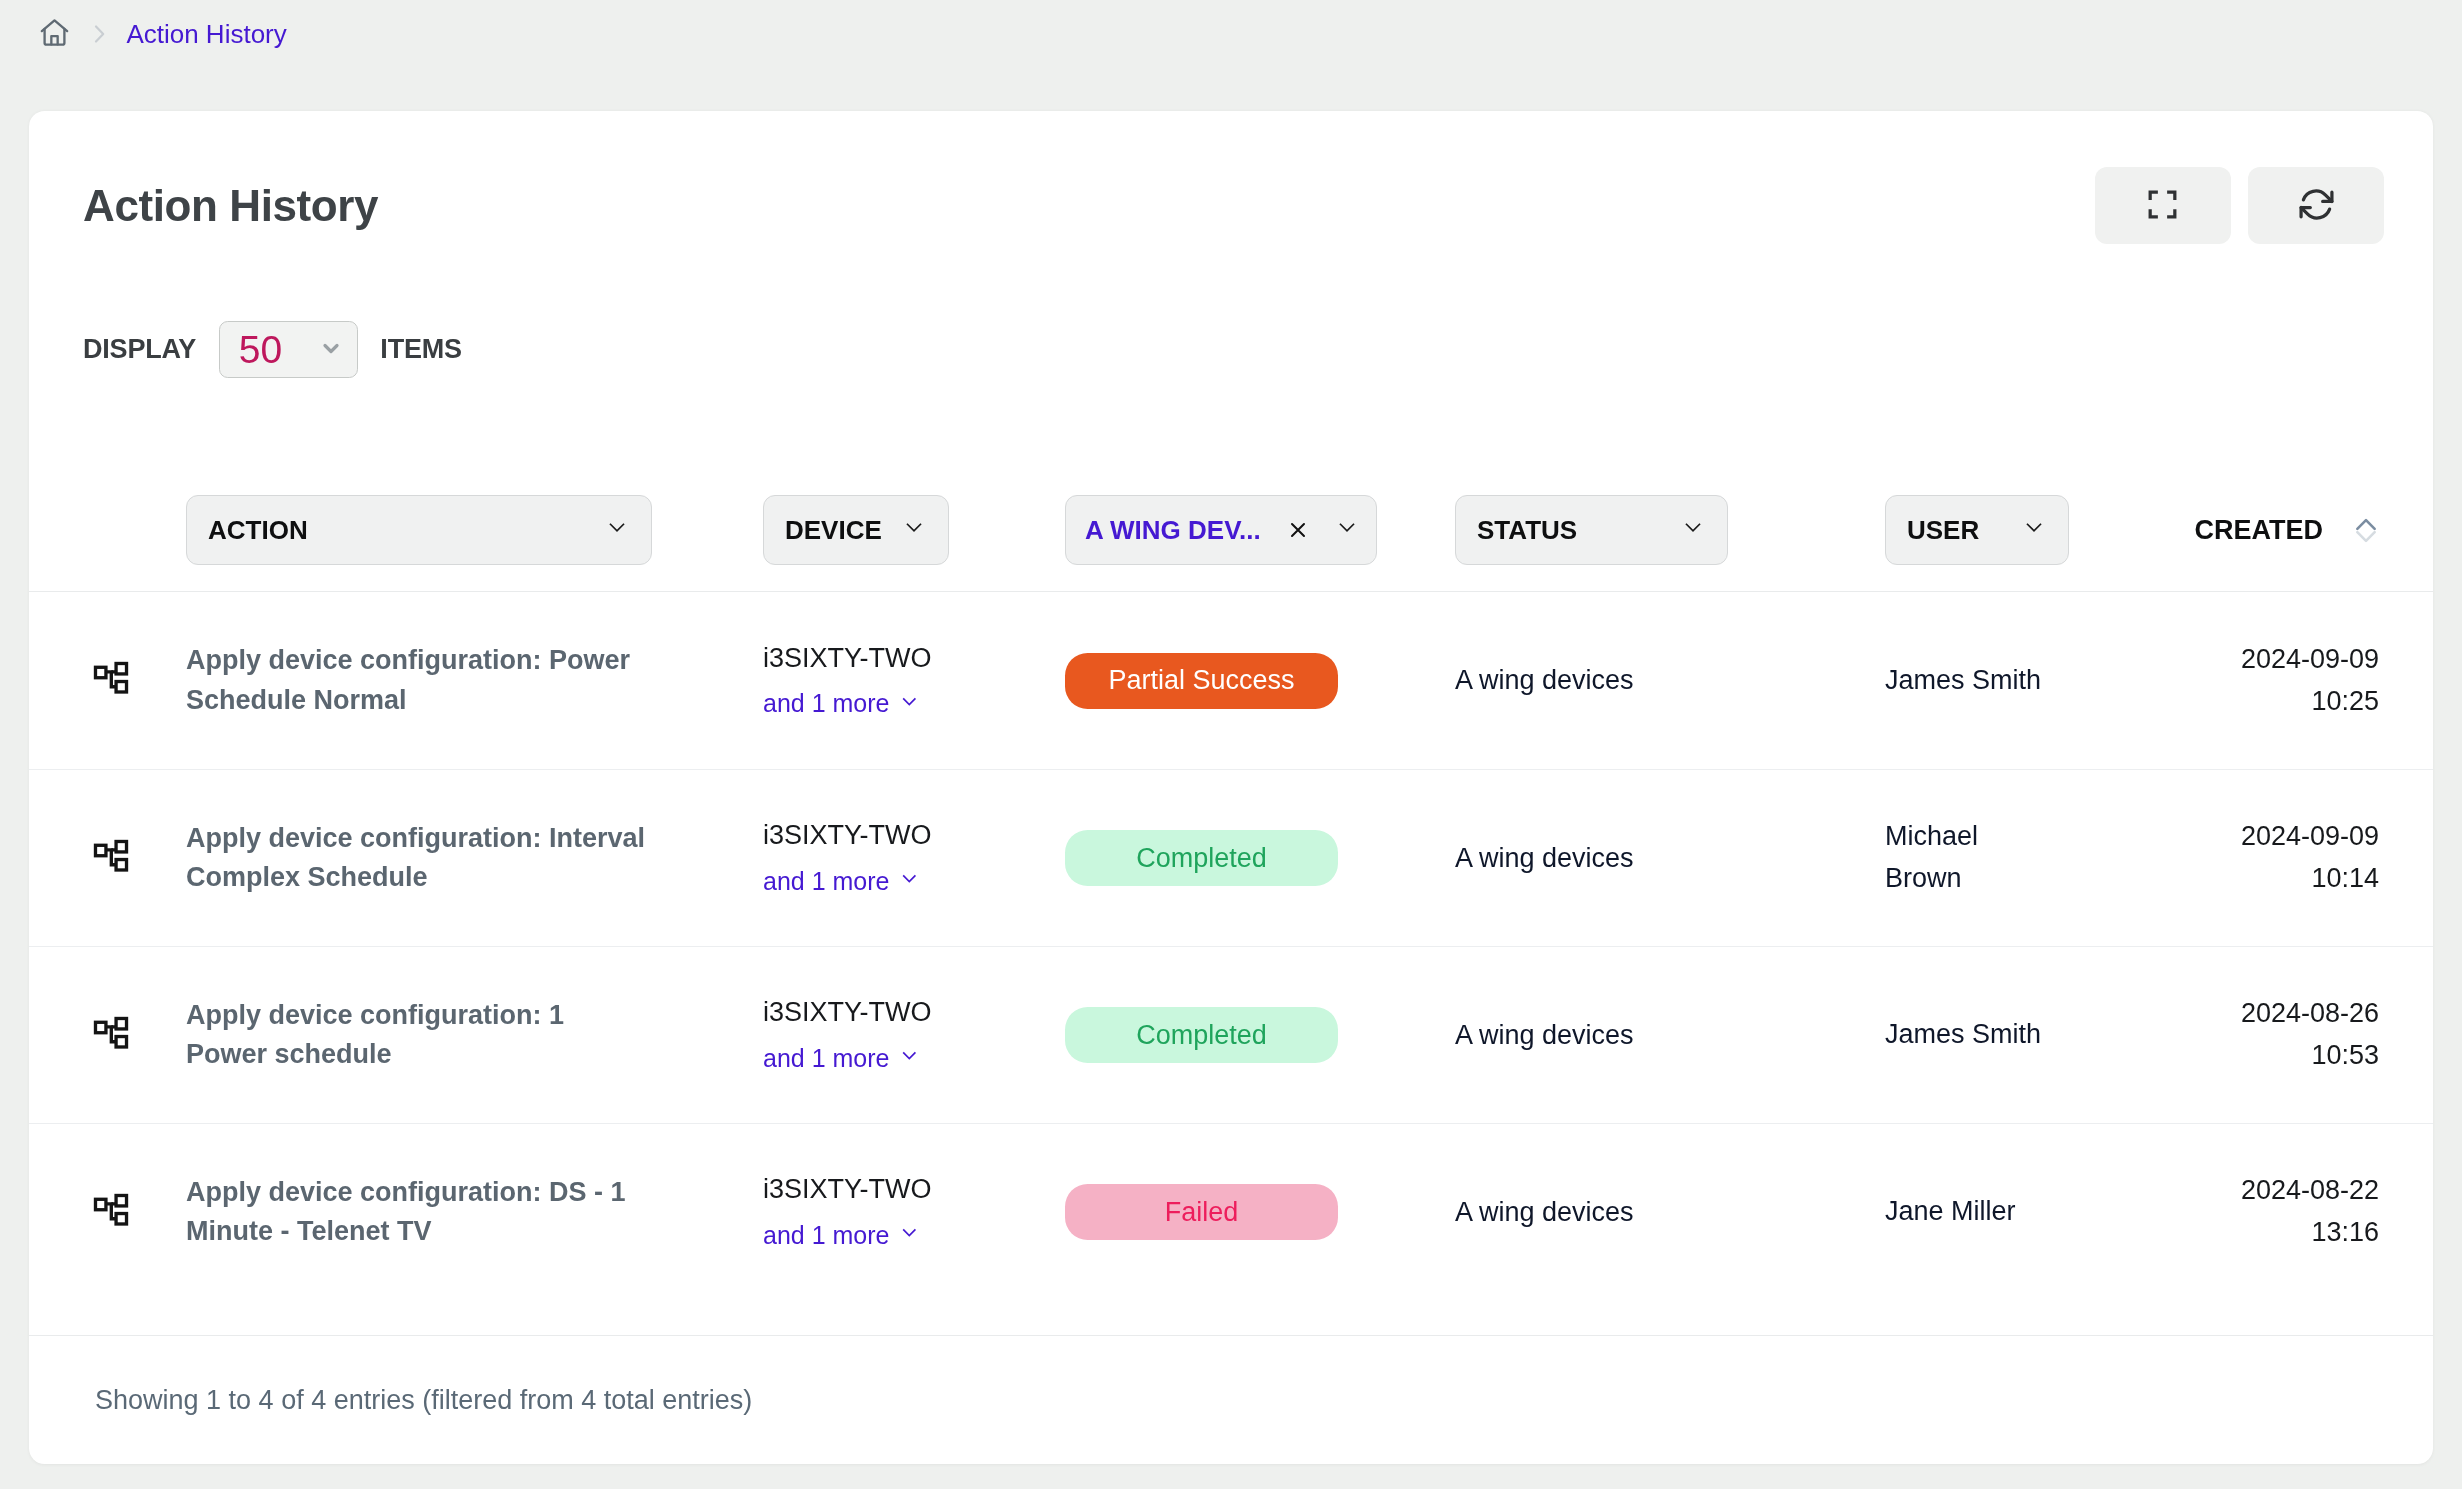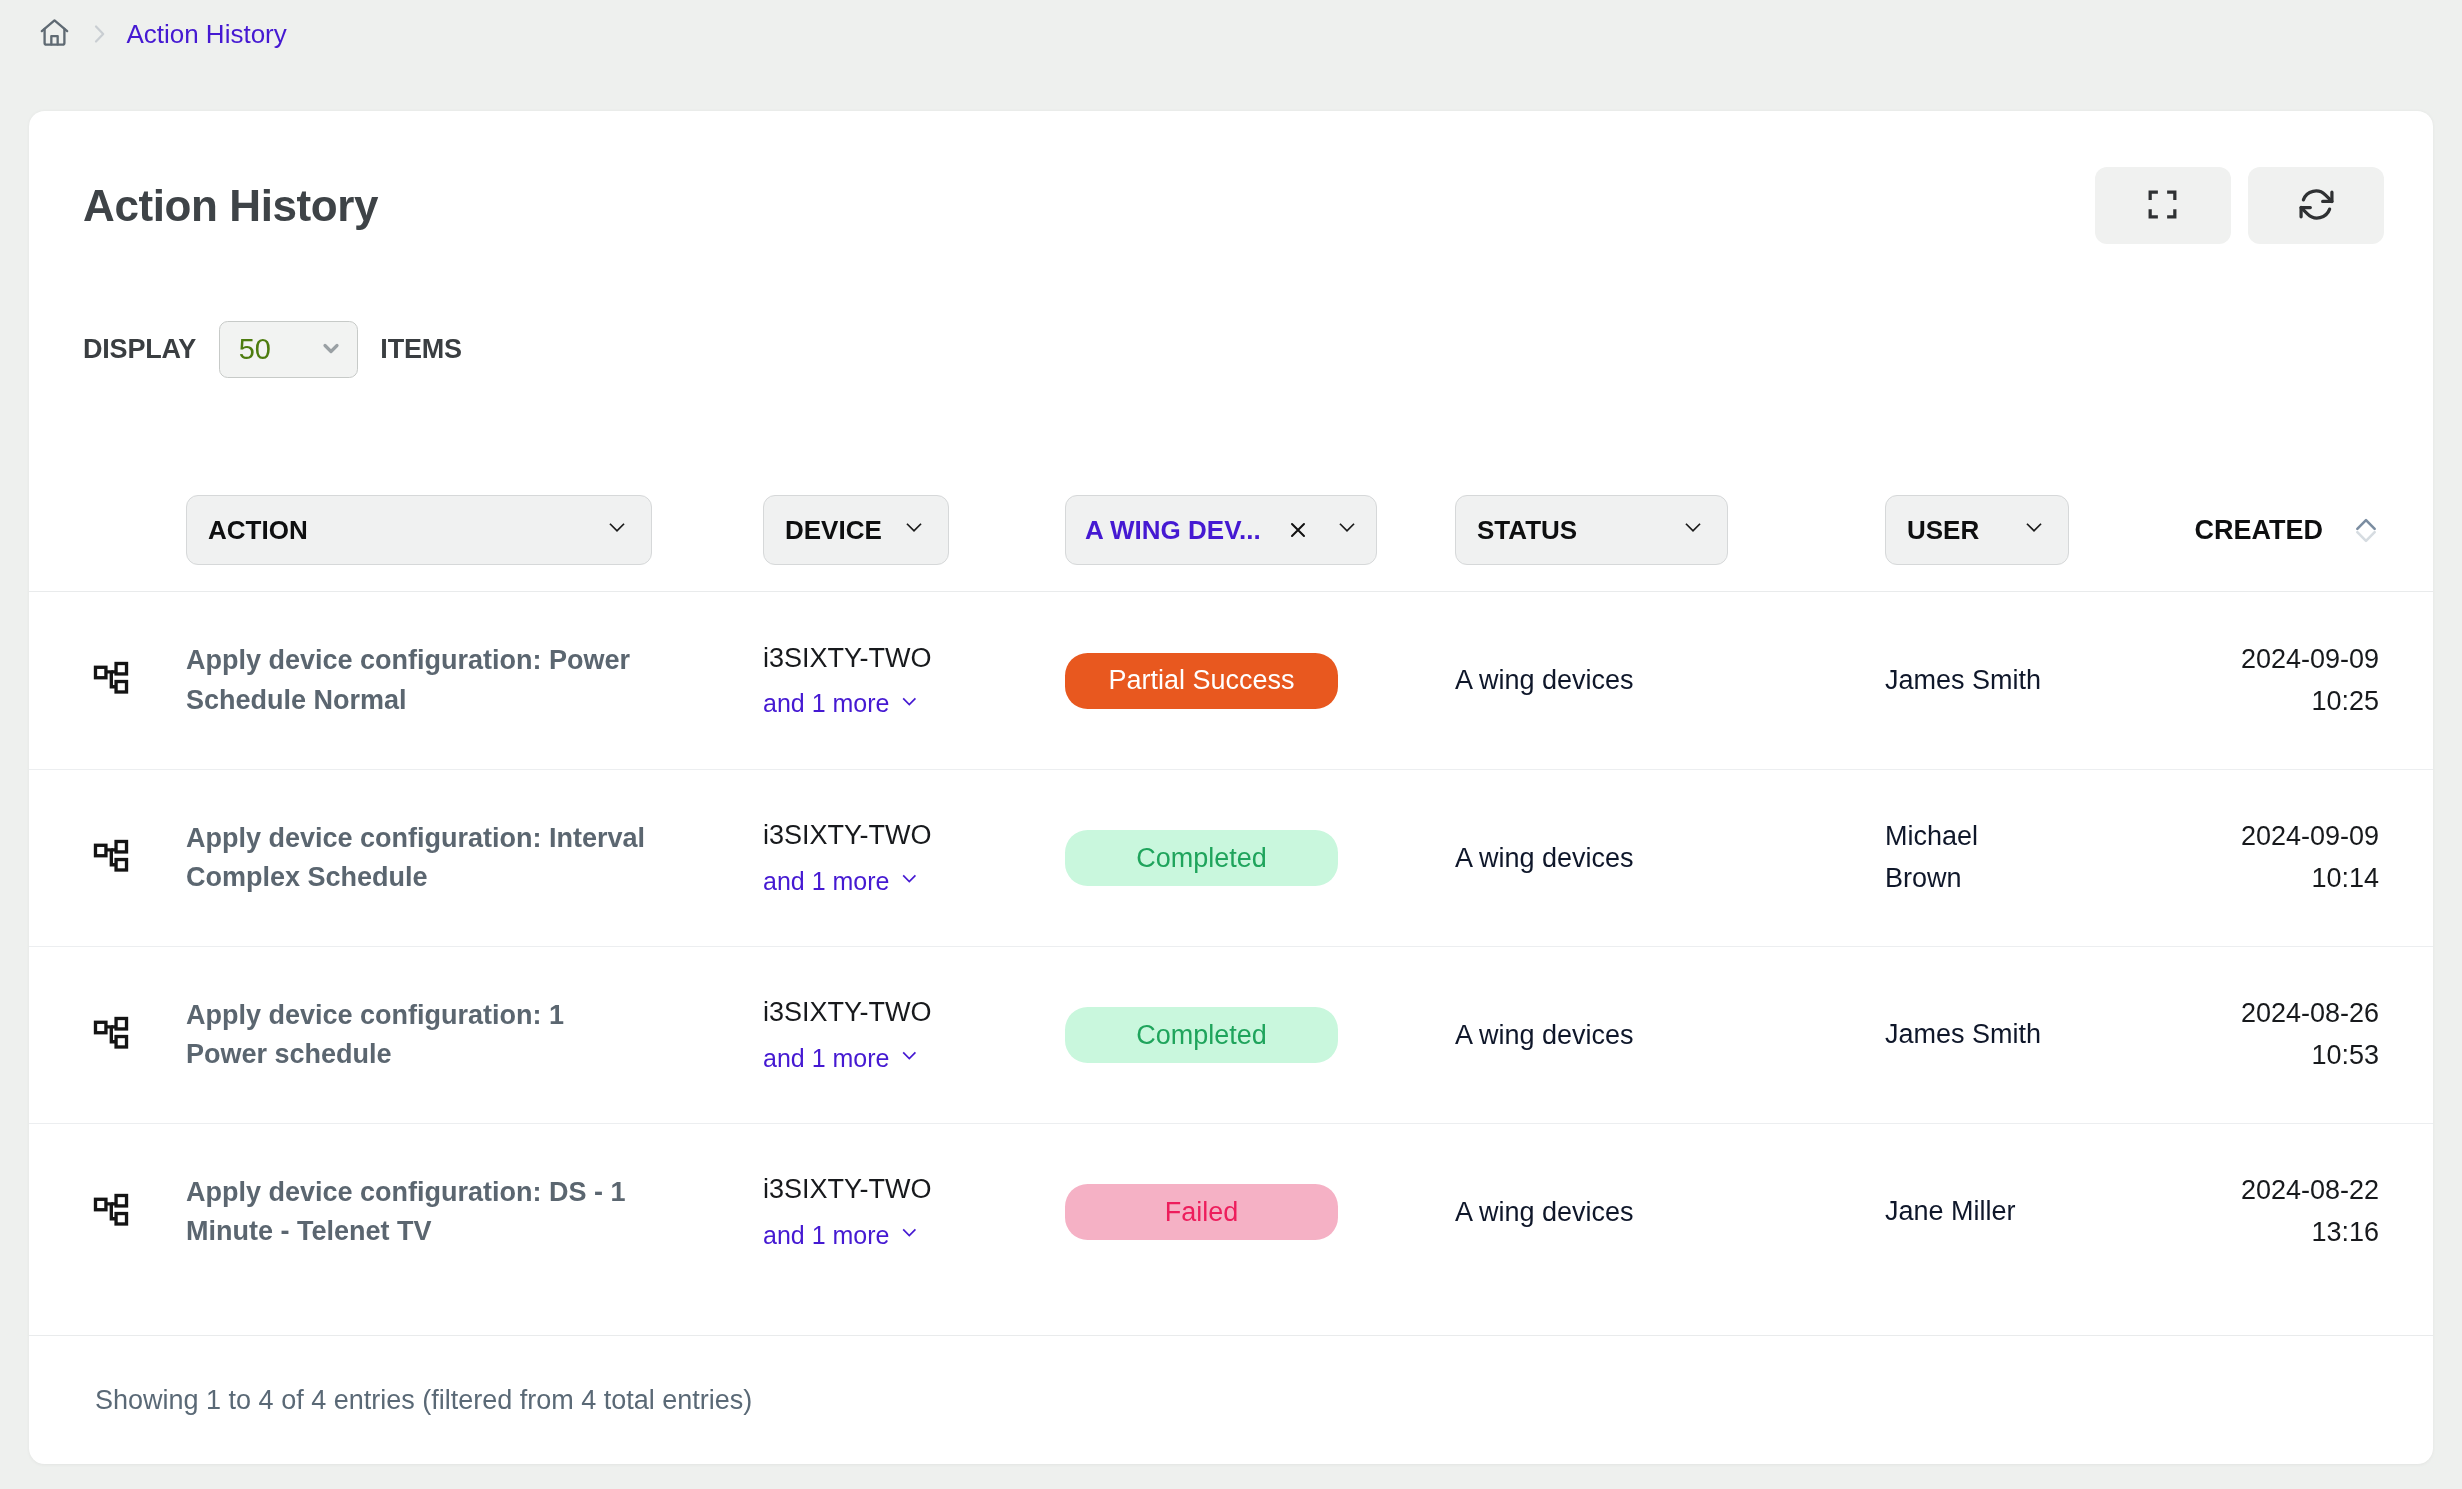--- a/index.html
+++ b/index.html
@@ -38,21 +38,21 @@
 
   
   .display-row { display:flex; align-items:center; gap:22.6px; padding:0 54px; margin-top:77px; }
   .display-label { font-size:27px; font-weight:700; color:#3a3e41; letter-spacing:-0.2px; }
   .page-size {
     width:139px; height:57px; background:#f2f3f2;
     border:1.7px solid #c7cac8; border-radius:8.7px;
     display:flex; align-items:center; justify-content:space-between;
     padding:0 14px 0 19px; cursor:pointer;
   }
-  .page-size .val { font-size:29px; color:#4d7c0f; }
+  .page-size .val { font-size:39px; color:#be185d; }
 
   
   .grid-cols {
     display:grid;
     grid-template-columns:103px 577px 302px 390px 430px 287px minmax(0,1fr);
     align-items:center;
   }
   .thead { margin-top:117px; padding:0 54px 26px; border-bottom:1.7px solid #e9ebec; }
 
   .filter-btn {

